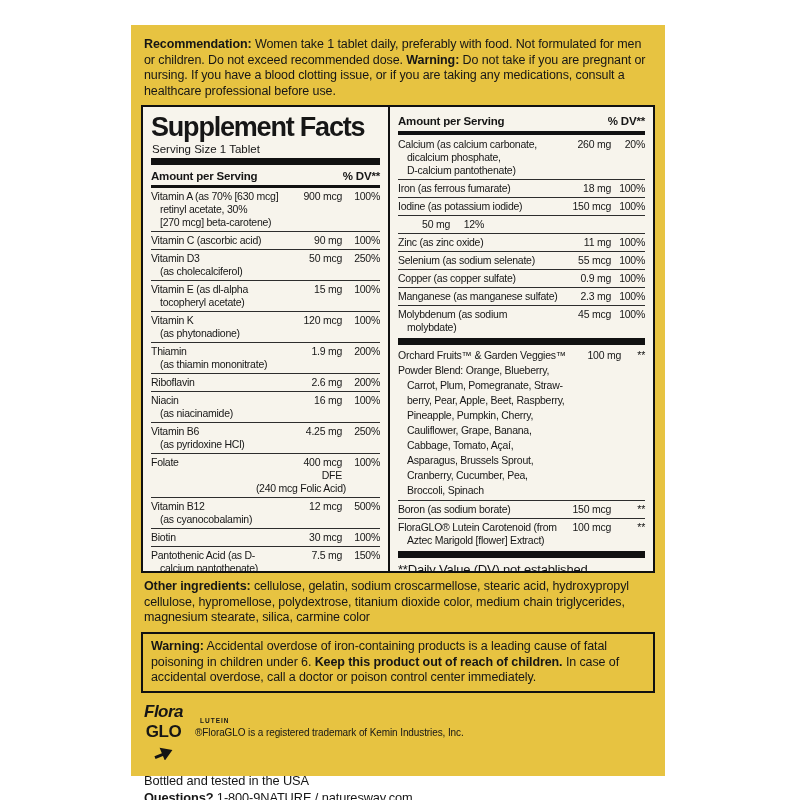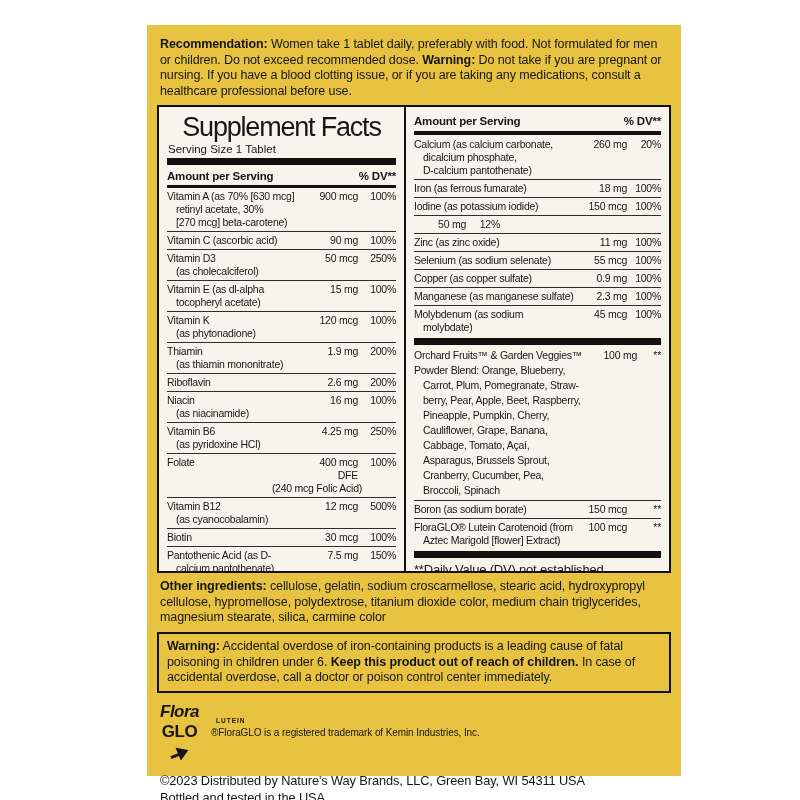--- a/index.html
+++ b/index.html
@@ -1,32 +1,32 @@
 <!DOCTYPE html>
 <html><head>
 <meta charset="utf-8">
 <style>
   * { margin:0; padding:0; box-sizing:border-box; }
   html,body { width:800px; height:800px; background:#ffffff; font-family:"Liberation Sans", sans-serif; color:#161616; }
   .stage { position:relative; width:800px; height:800px; background:#fff; overflow:hidden; }
 
-  .label { position:absolute; left:147px; top:25px; width:534px; height:751px;
+  .label { position:absolute; left:131px; top:25px; width:534px; height:751px;
            background:#e7c341; padding:12px 10px 0 10px; }
 
   
   .rec { font-size:12.5px; line-height:15.6px; letter-spacing:-0.1px; margin:0 3px 6px 3px; }
   .b { font-weight:bold; }
 
   
   .panel { display:flex; width:514px; height:468px; background:#f7f4ec;
            border:2px solid #111; overflow:hidden; }
   .colL { width:247px; border-right:2px solid #111; padding:5px 8px 0 8px; }
   .colR { flex:1; padding:5px 8px 0 8px; }
 
-  .sf-title { font-size:27px; font-weight:normal; letter-spacing:-1.2px; white-space:nowrap; line-height:30px;text-align:center; }
+  .sf-title { font-size:27px; font-weight:bold; letter-spacing:-1.2px; white-space:nowrap; line-height:30px; }
   .serving { font-size:11.5px; margin:1px 0 3px 1px; }
 
   .bar7 { height:7px; background:#111; margin:2px 0; }
   .bar4 { height:4px; background:#111; margin:2px 0 1px 0; }
   .bar3 { height:3px; background:#111; margin:1px 0 0 0; }
 
   .thead { display:flex; justify-content:space-between; font-weight:bold;
            font-size:11.5px; padding:3px 0 2px 0; letter-spacing:-0.2px; }
 
   .trow { border-top:1px solid #2d2d2d; padding:2px 0 2px 0; }
@@ -306,18 +306,17 @@
         <span class="fg-lutein">LUTEIN</span>
         <span class="fg-arrow">
           <svg width="24" height="20" viewBox="0 0 24 20">
               <path d="M1 12 L9 12 L9 6 L20 13 L9 20 L9 15 L1 15 Z" fill="#141414" transform="rotate(-22 12 13)"></path>
             </svg>
         </span>
       </div>
       <div class="fg-tm">®FloraGLO is a registered trademark of Kemin Industries, Inc.</div>
     </div>
 
-    <p class="foot1">©2023 Distributed by Nature's Way Brands, LLC, Green Bay, WI 54311 USA</p>
     <p class="foot1">Bottled and tested in the USA</p>
     <p class="foot1"><span class="b">Questions?</span> <span>1-800-9NATURE / naturesway.com</span></p>
 
   </div>
 </div>
 
 </body></html>

